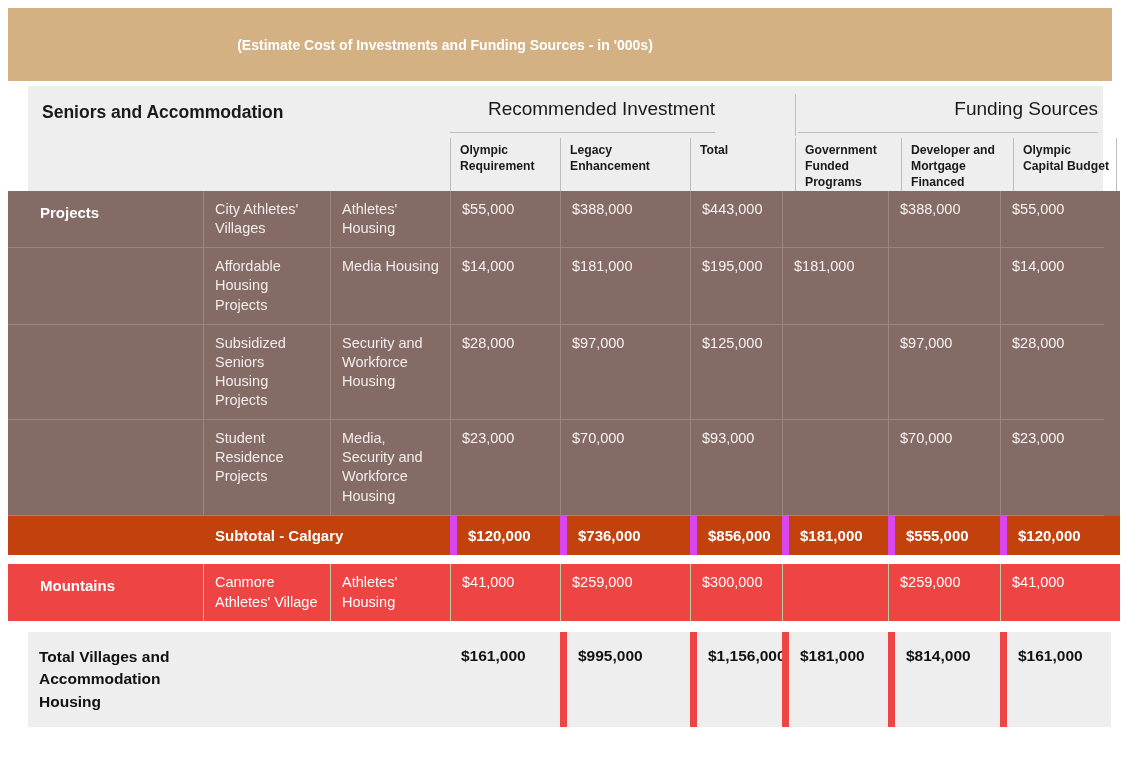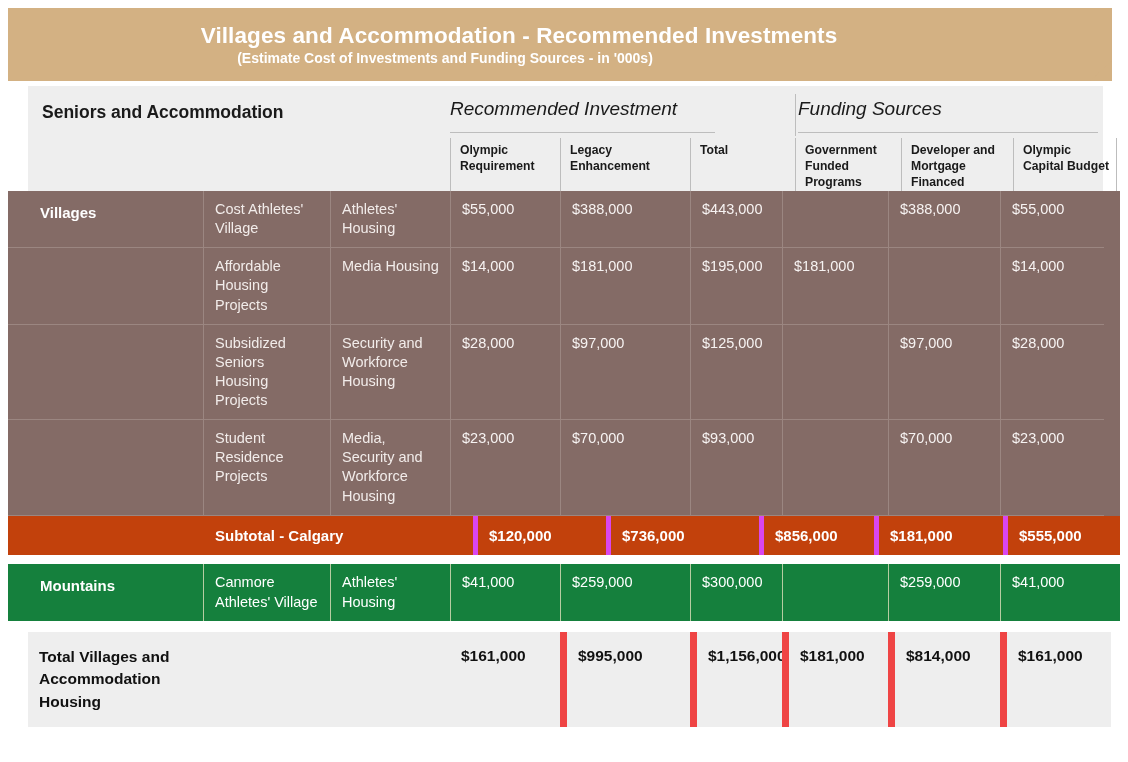--- a/index.html
+++ b/index.html
@@ -59,22 +59,22 @@
   
   .thead{
     position:absolute;left:28px;top:86px;width:1075px;height:105px;
     background:#eeeeee;
   }
   .thead-title{
     position:absolute;left:14px;top:16px;width:400px;
     font-size:17.5px;font-weight:bold;color:#1a1a1a;line-height:1.25;
   }
   .grp{
-    position:absolute;top:12px;text-align:left;
-    font-size:19px;color:#1a1a1a;font-style:italic;
+    position:absolute;top:12px;text-align:right;
+    font-size:19px;color:#1a1a1a;
   }
   .grp-ri{left:422px;width:265px;}
   .grp-fs{left:770px;width:300px;}
   .grp-rule{
     position:absolute;top:46px;height:1px;background:#bdbdbd;
   }
   .rule-ri{left:422px;width:265px;}
   .rule-fs{left:770px;width:300px;}
   .grp-div{
     position:absolute;left:767px;top:8px;width:1px;height:42px;background:#bdbdbd;
@@ -96,24 +96,24 @@
   .r-brown .vline{border-left:1px solid #9b8681;}
 
   .region-label{
     font-size:15px;font-weight:bold;color:#ffffff;padding:12px 0 0 32px;
   }
   .txt{font-size:14.5px;color:#f2ecea;}
   .num{font-size:14.5px;color:#f7f3f2;}
 
   .r-subtotal{background:#c2410c;color:#ffffff;}
   .r-subtotal .cell{font-size:15px;font-weight:bold;color:#ffffff;padding-top:10px;padding-bottom:10px;}
-  .r-subtotal .vline{border-left:5px solid #d946ef;margin-left:23px;}
+  .r-subtotal .vline{border-left:7px solid #d946ef;}
   .subtotal-label{text-align:right;padding-right:14px;}
 
-  .r-green{background:#15803d;}
+  .r-green{background:#ef4444;}
   .r-green .cell{color:#ffffff;border-bottom:none;}
   .r-green .vline{border-left:1px solid #b6cda2;}
   .r-green .region-label{color:#ffffff;}
 
   .spacer-white{height:9px;background:#ffffff;}
 
   .r-total{background:#eeeeee;color:#111111;margin-left:20px;width:1083px;}
   .r-total .cell{
     font-size:15.5px;font-weight:bold;color:#111111;
     padding-top:14px;padding-bottom:14px;
@@ -124,21 +124,20 @@
   }
   .t-region{width:175px;flex:0 0 175px;}
   .t-project{width:127px;flex:0 0 127px;}
   .t-type{width:120px;flex:0 0 120px;}
 </style>
 </head>
 <body>
 
 <div class="banner">
   <div class="banner-inner">
-    <div class="banner-title">Villages and Accommodation - Recommended Investments</div>
     <div class="banner-sub">(Estimate Cost of Investments and Funding Sources - in '000s)</div>
   </div>
   <div class="banner-fold"></div>
 </div>
 
 <div class="thead">
   <div class="thead-title">Seniors and Accommodation</div>
 
   <div class="grp grp-ri">Recommended Investment</div>
   <div class="grp grp-fs">Funding Sources</div>
@@ -150,22 +149,22 @@
   <div class="subhead sh-legacy">Legacy Enhancement</div>
   <div class="subhead sh-total">Total</div>
   <div class="subhead sh-gov">Government Funded Programs</div>
   <div class="subhead sh-dev">Developer and Mortgage Financed</div>
   <div class="subhead sh-cap">Olympic Capital Budget</div>
 </div>
 
 <div class="table" style="top:191px;">
 
   <div class="row r-brown">
-    <div class="cell c-region region-label">Villages</div>
-    <div class="cell c-project txt vline">Cost Athletes' Village</div>
+    <div class="cell c-region region-label">Projects</div>
+    <div class="cell c-project txt vline">City Athletes' Villages</div>
     <div class="cell c-type txt vline">Athletes' Housing</div>
     <div class="cell c-olympic num vline">$55,000</div>
     <div class="cell c-legacy num vline">$388,000</div>
     <div class="cell c-total num vline">$443,000</div>
     <div class="cell c-gov num vline"></div>
     <div class="cell c-dev num vline">$388,000</div>
     <div class="cell c-cap num vline">$55,000</div>
   </div>
 
   <div class="row r-brown">

